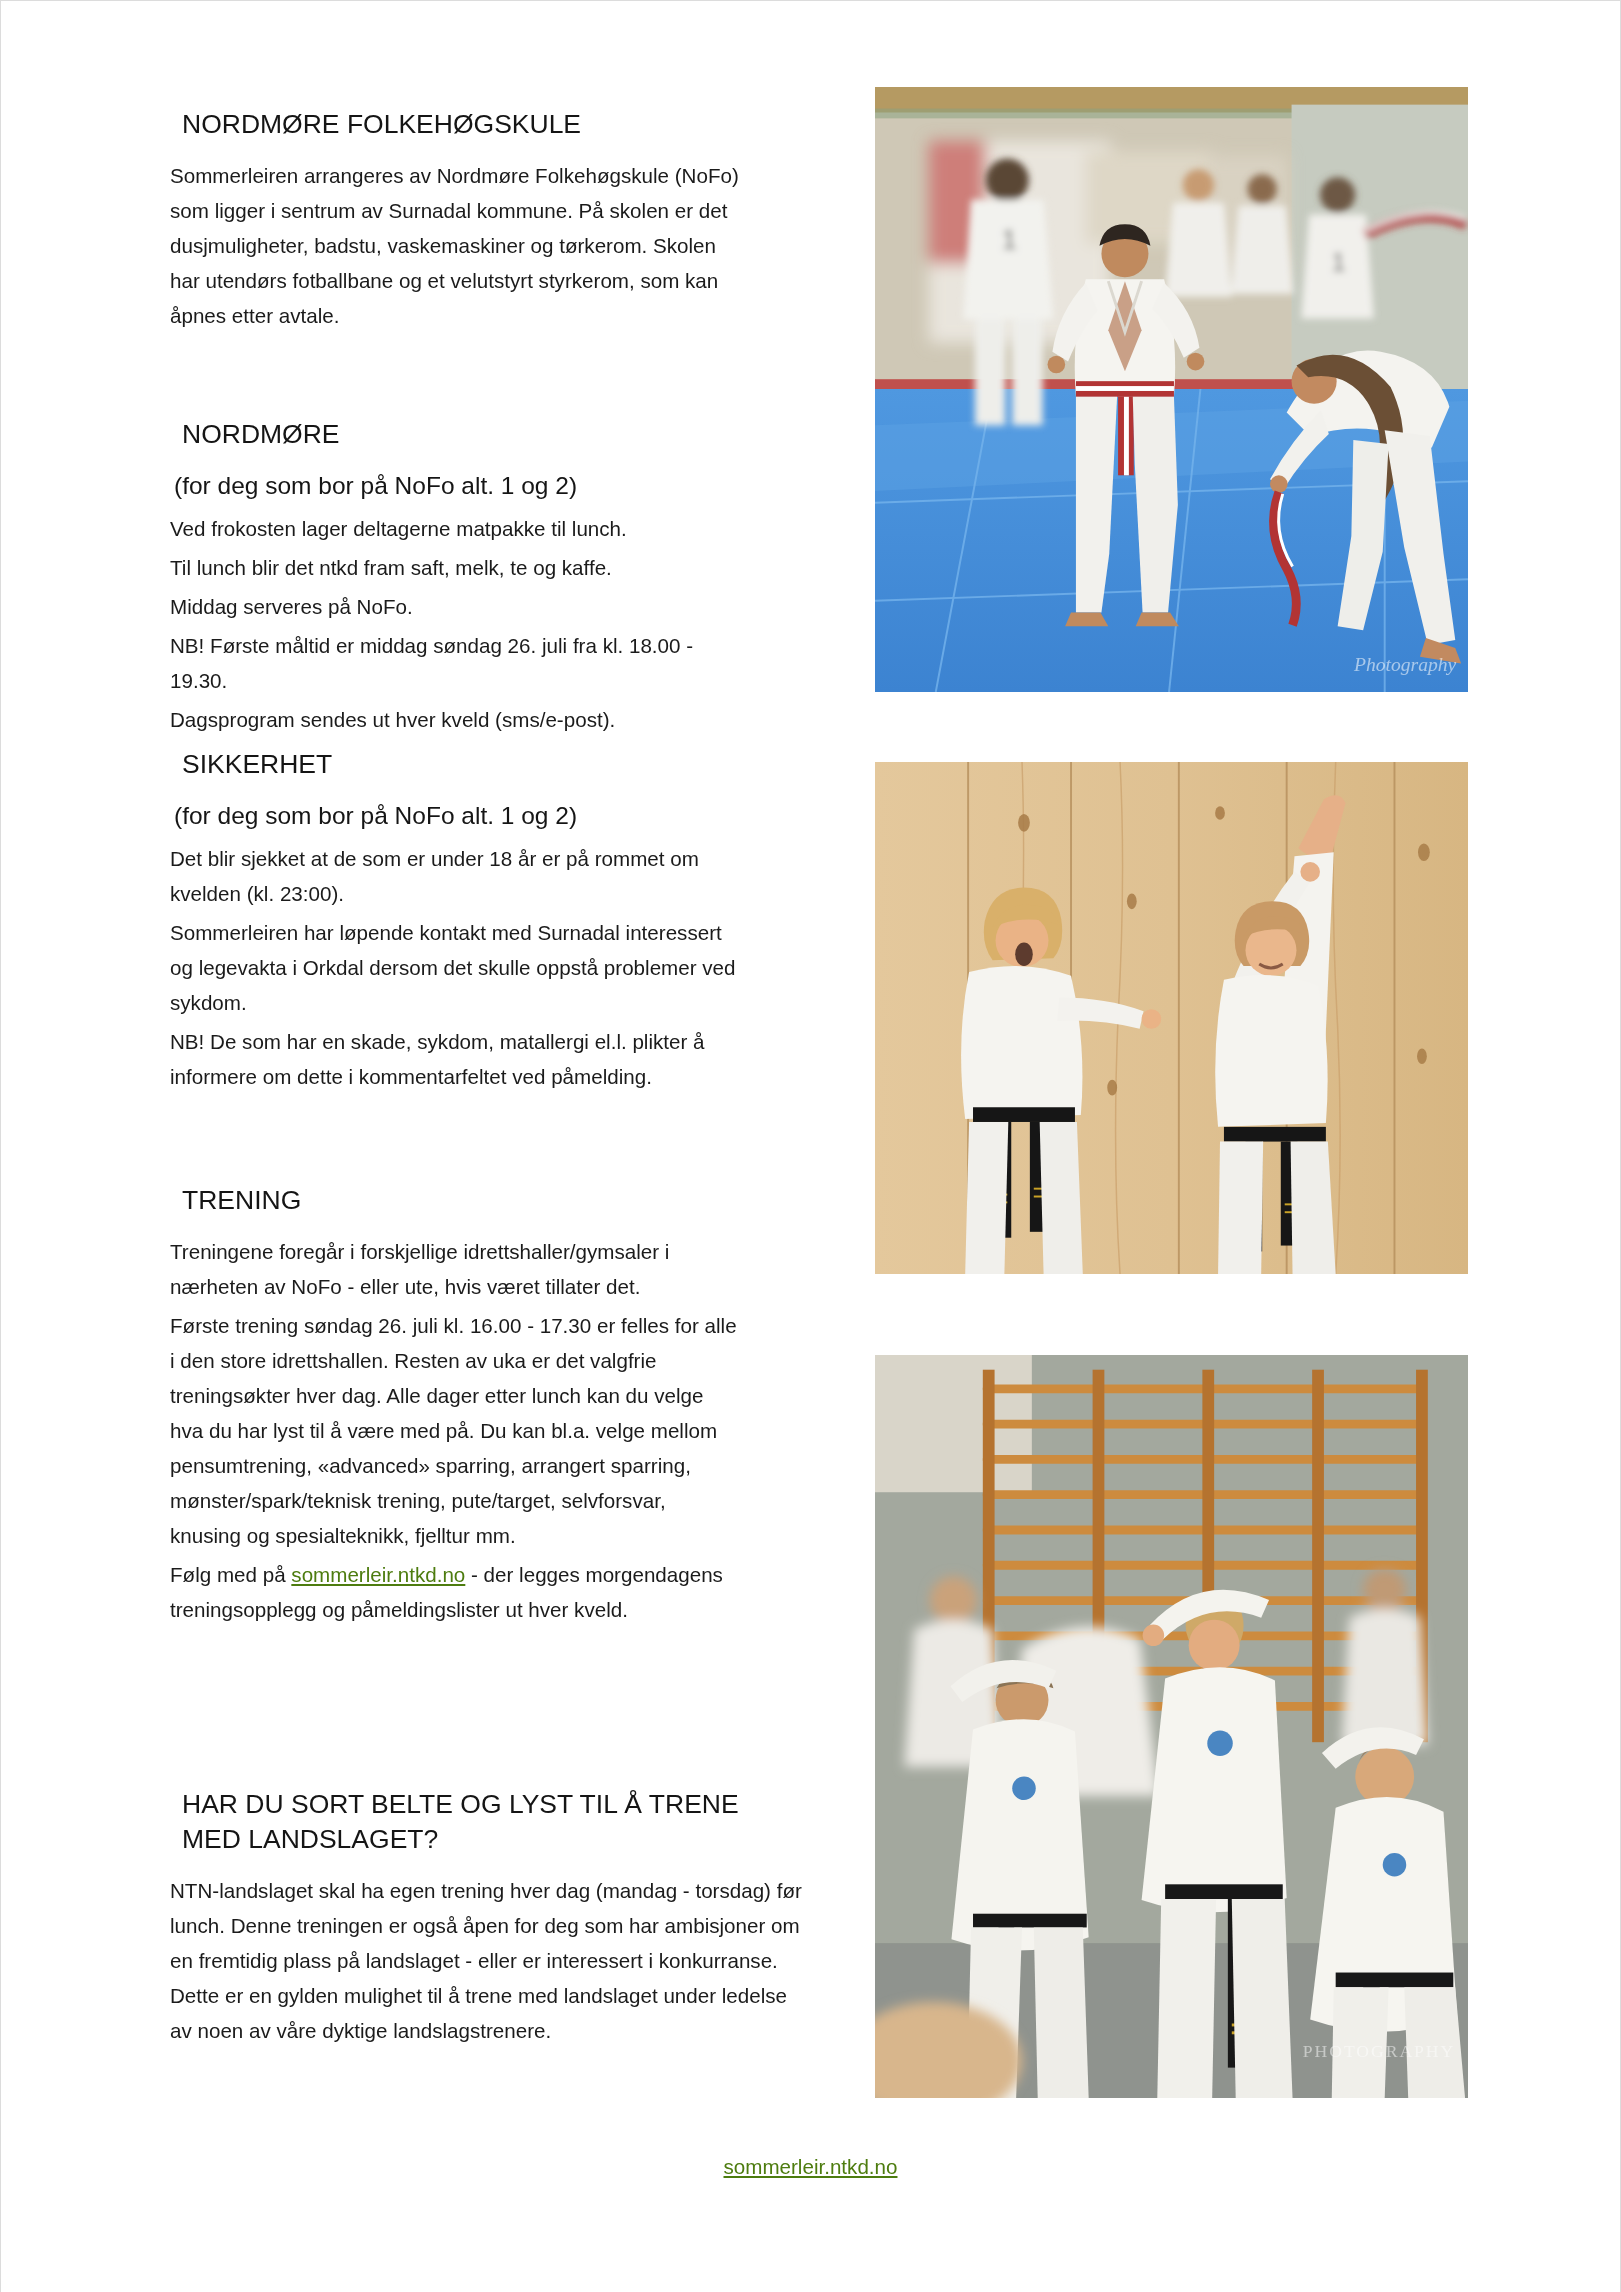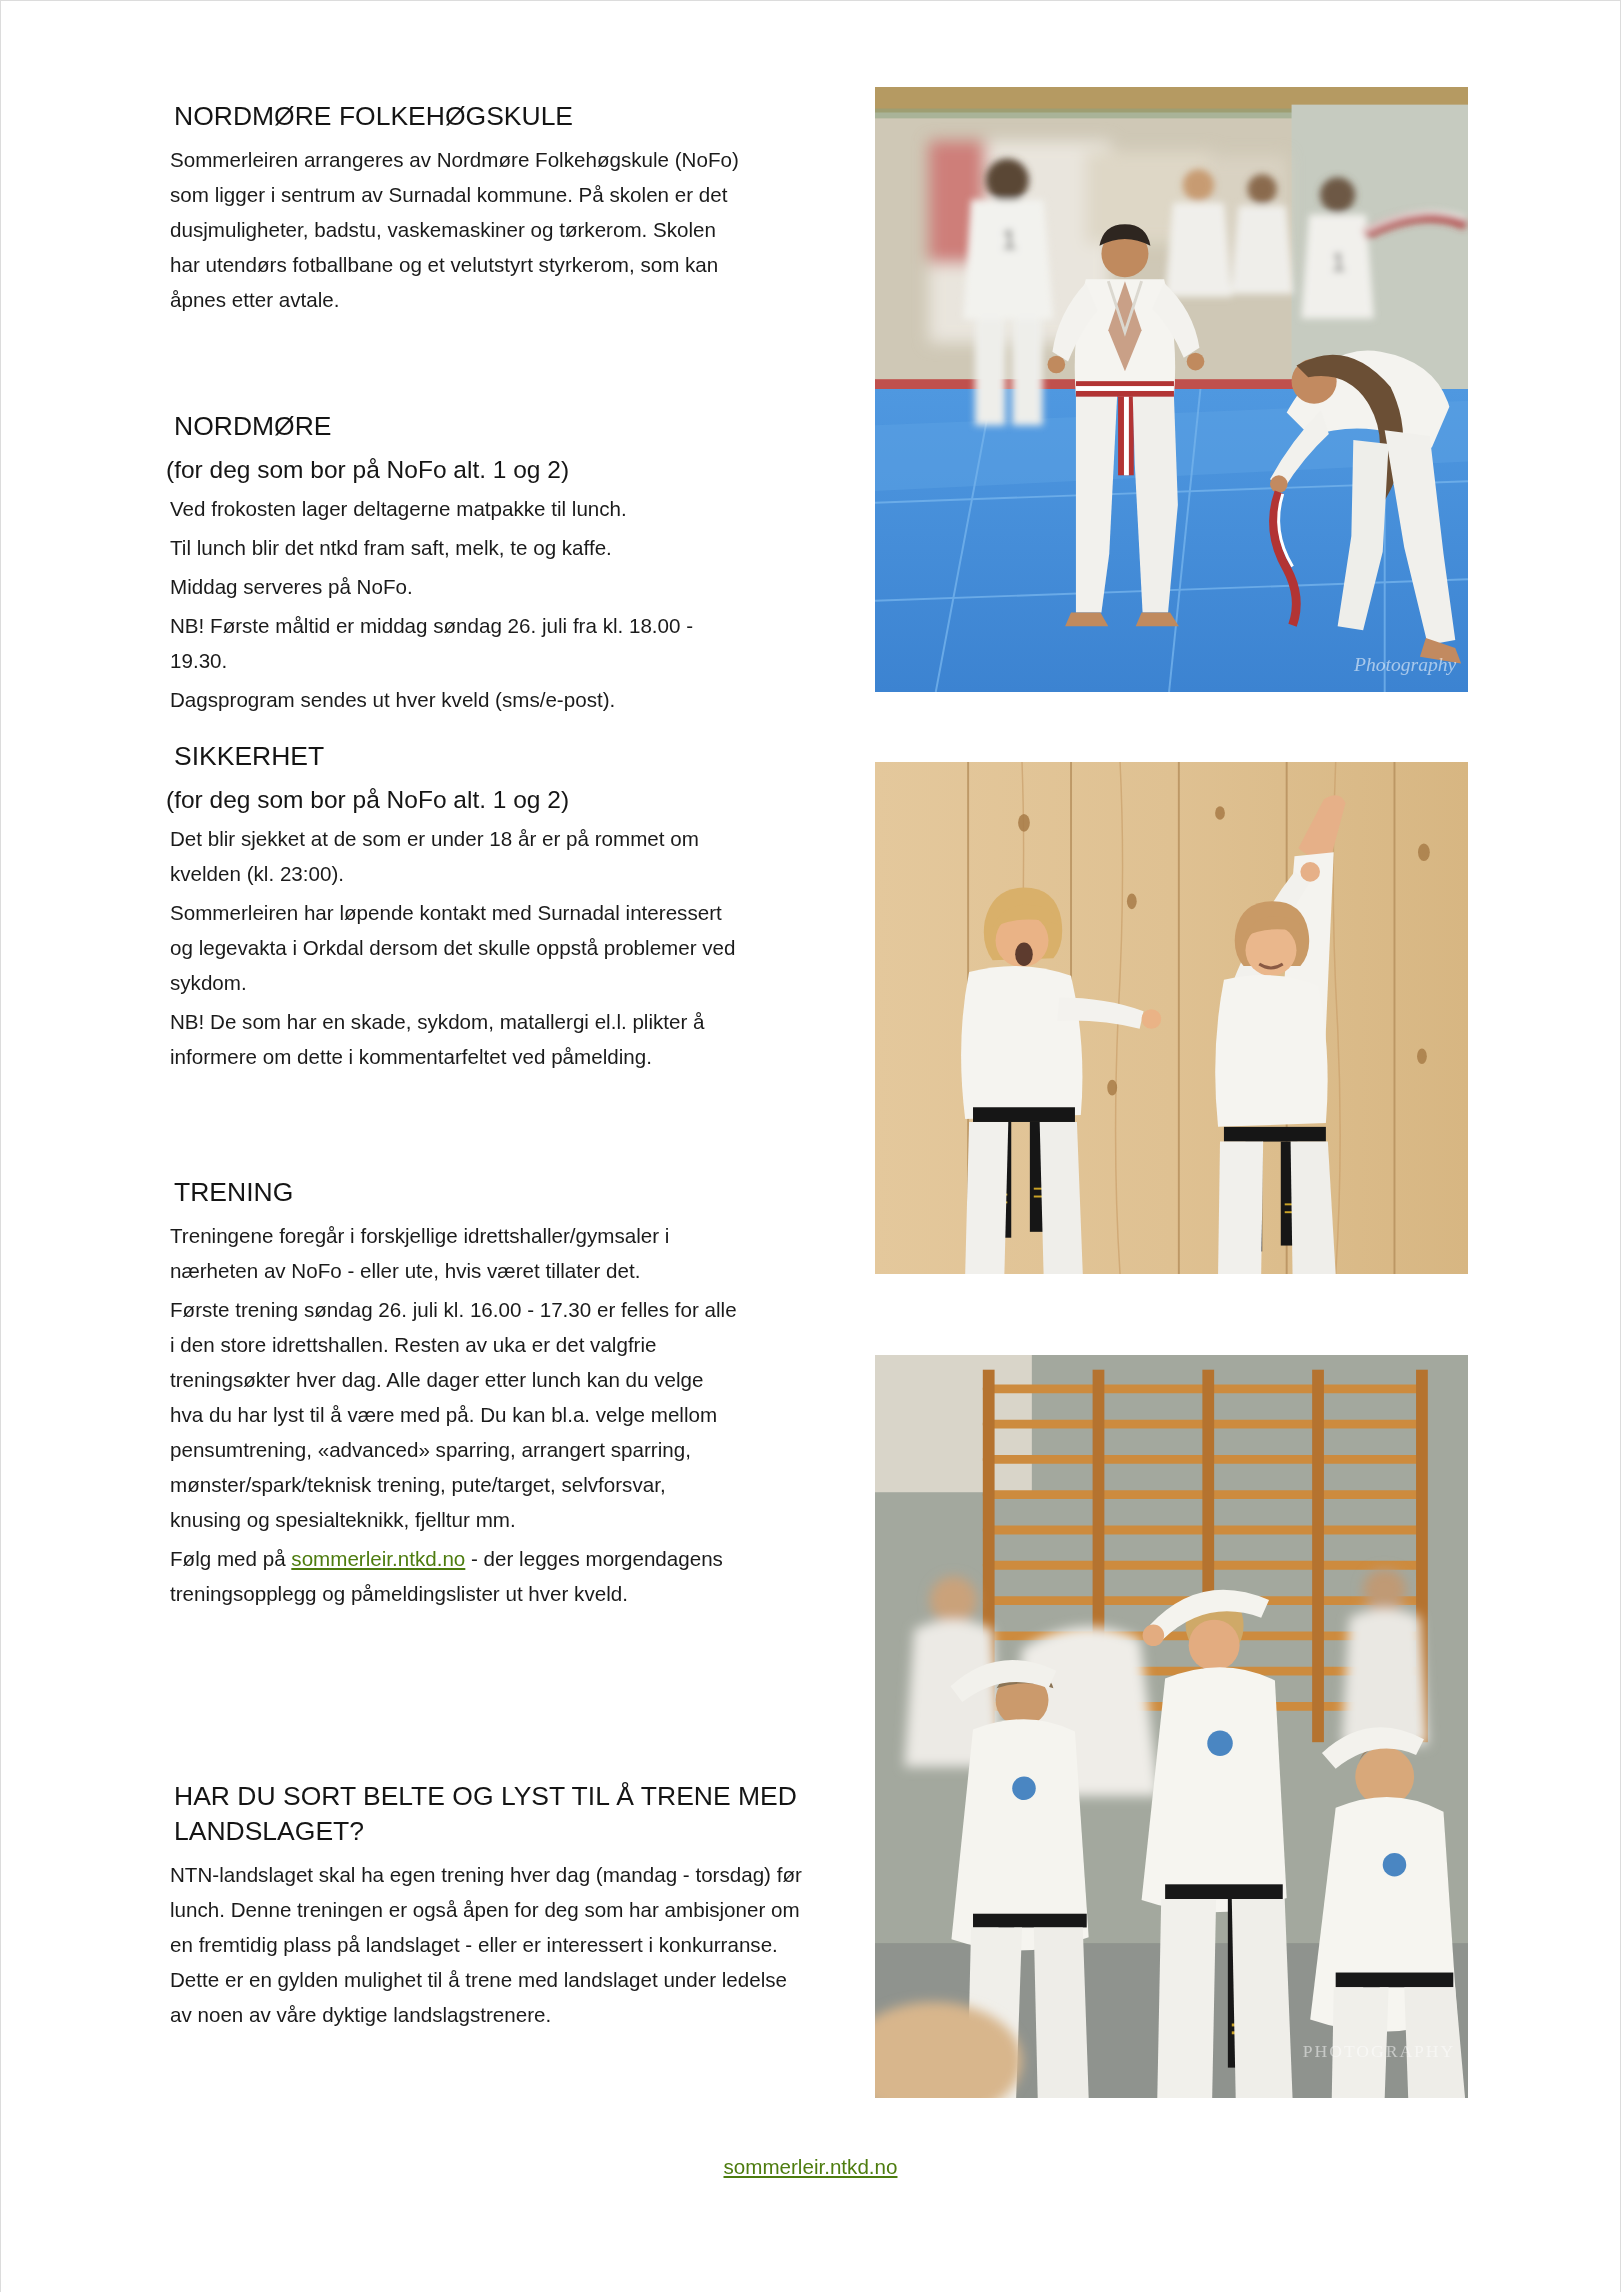--- a/index.html
+++ b/index.html
@@ -8,22 +8,22 @@
     font-family:"Liberation Sans", sans-serif; color:#1b1b1b;
     box-sizing:border-box; border:1px solid #dcdcdc; overflow:hidden;
   }
   .text-col { position:absolute; left:165px; top:0; width:578px; }
   .section { position:absolute; left:0; width:100%; }
   #sec-nofo      { top:90px; }
   #sec-maltider  { top:400px; }
   #sec-sikkerhet { top:730px; }
   #sec-trening   { top:1166px; }
   #sec-landslag  { top:1770px; width:647px; }
-  h2.sec-heading { margin:8px; font-size:26.5px; font-weight:400; line-height:35px; color:#151515; }
-  .sec-sub       { margin:0; font-size:24.5px; font-weight:400; line-height:35px; color:#151515; }
+  h2.sec-heading { margin:16px; font-size:26.5px; font-weight:400; line-height:35px; color:#151515; }
+  .sec-sub       { margin:8px; font-size:24.5px; font-weight:400; line-height:35px; color:#151515; }
   p.body-p       { margin:4px; font-size:20.6px; line-height:35px; }
   .first-p       { margin-top:6.9px; }
   .link { color:#4d7c0f; text-decoration:underline; cursor:pointer; }
   .footer {
     position:absolute; top:2154px; left:0; width:100%;
     text-align:center; font-size:20.6px;
   }
   .photo { position:absolute; left:874px; width:593px; overflow:hidden; background:#f97316; }
   #photo-1 { top:86px;   height:605px; }
   #photo-2 { top:761px;  height:512px; }

